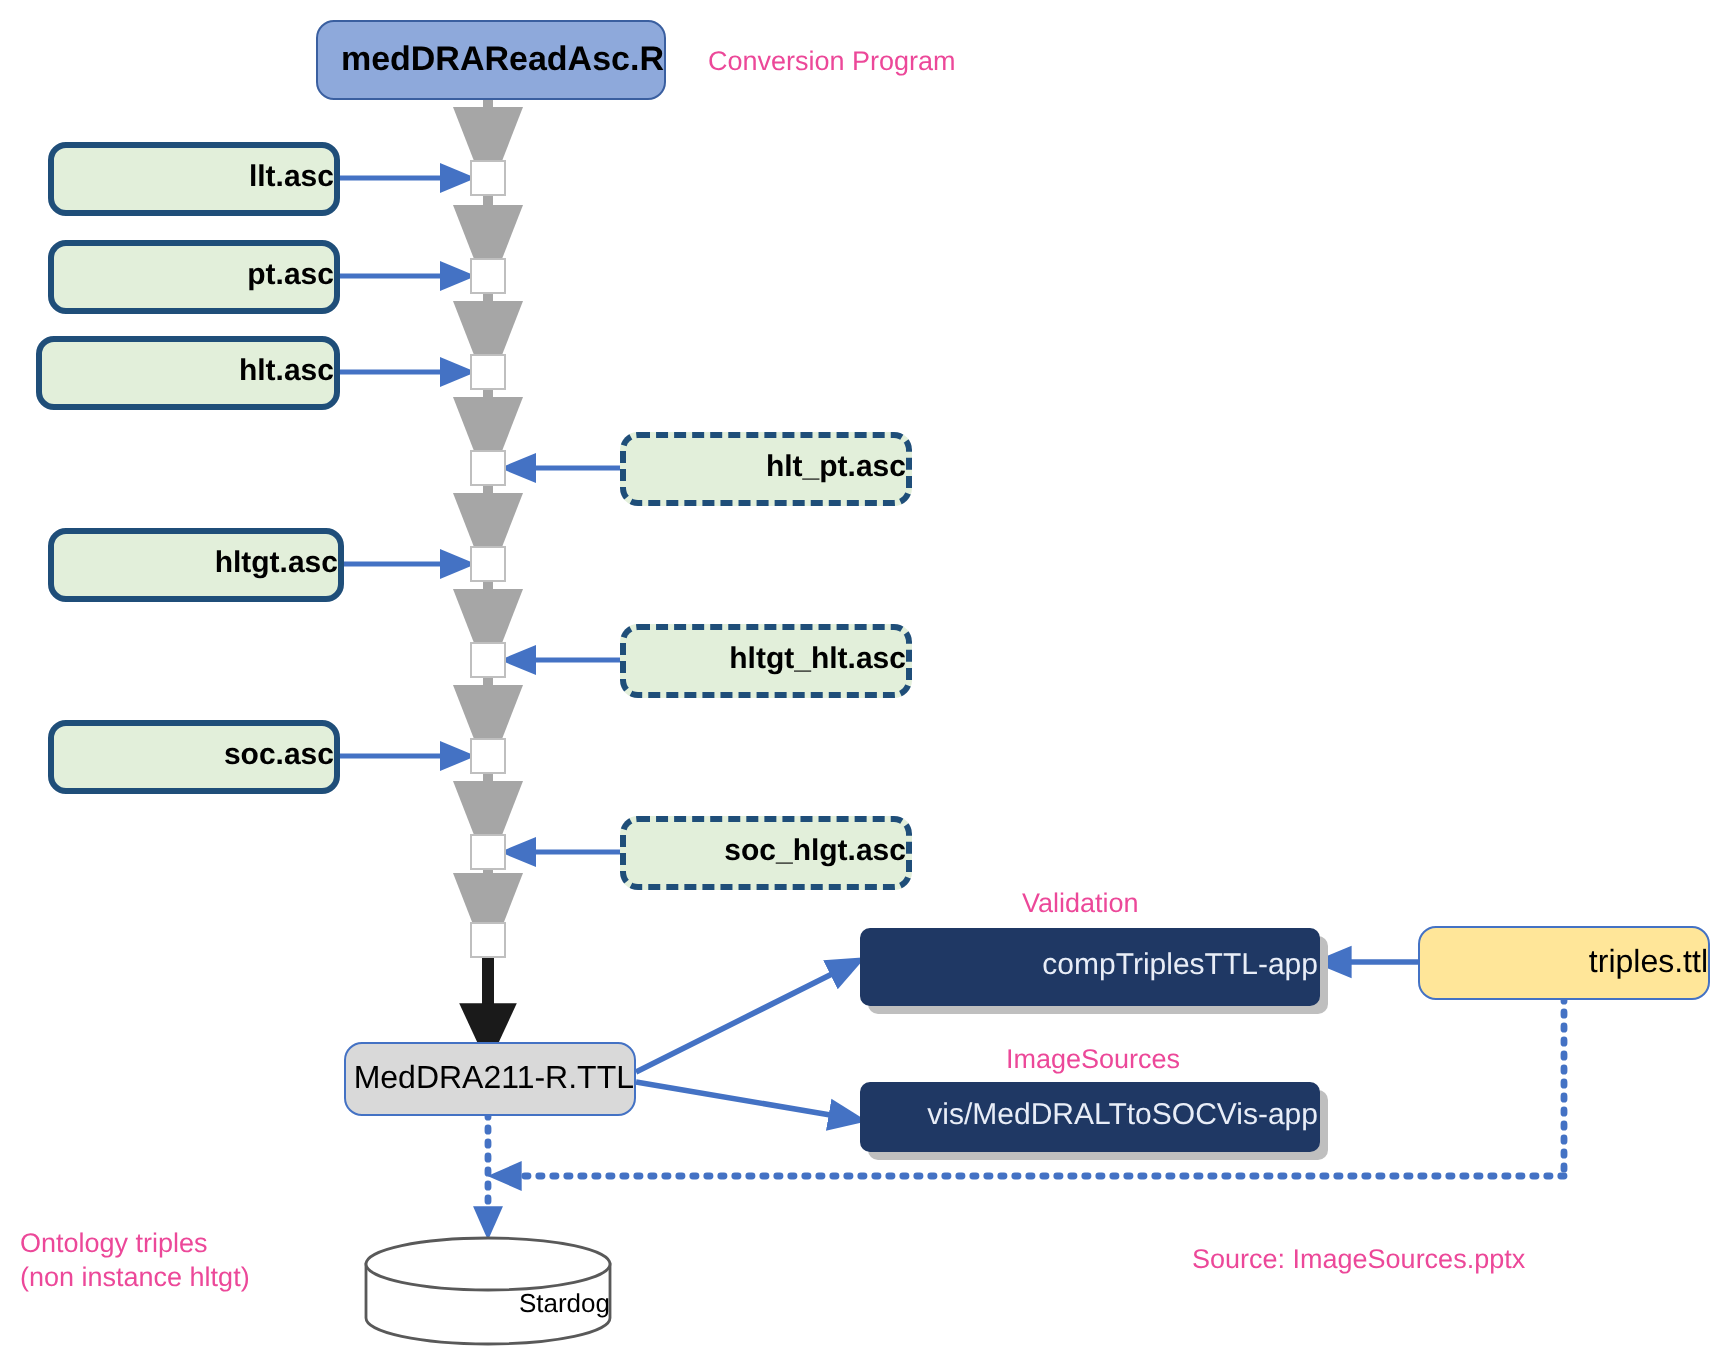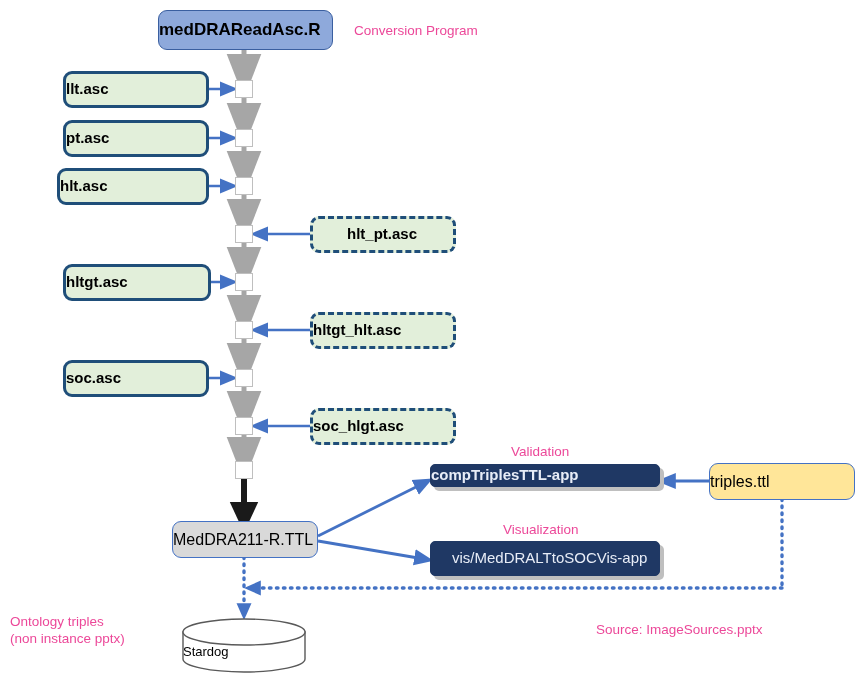--- a/index.html
+++ b/index.html
@@ -18,40 +18,39 @@
     position: absolute;
     left: 0; top: 0;
     width: 864px;
     height: 685px;
   }
   .node {
     position: absolute;
     box-sizing: border-box;
     display: flex;
     align-items: center;
-    justify-content: flex-start;
+    justify-content: flex-end;
     text-align: center;
     line-height: 1.1;
   }
   .prog {
     background: #8EA9DB;
     border: 1.5px solid #3A5FA0;
     color: #000000;
     font-weight: bold;
     font-size: 17px;
     border-radius: 9px;
   }
   .asc {
     background: #E2EFDA;
     border: 3px solid #1F4E79;
     color: #000000;
     font-weight: bold;
     font-size: 15px;
     border-radius: 9px;
-    margin-left: 39px;
   }
   .asc-dashed {
     background: #E2EFDA;
     border: 3px dashed #1F4E79;
     color: #000000;
     font-weight: bold;
     font-size: 15px;
     border-radius: 9px;
   }
   .ttl-out {
@@ -200,32 +199,32 @@
 <div class="junction" style="left:235px; top:321px;"></div>
 <div class="junction" style="left:235px; top:369px;"></div>
 <div class="junction" style="left:235px; top:417px;"></div>
 <div class="junction" style="left:235px; top:461px;"></div>
 
 <div class="node ttl-out" style="left:172px; top:521px; width:146px; height:37px;">
   <span>MedDRA211-R.TTL</span>
 </div>
 
 <div class="caption" style="left:511px; top:443px;">Validation</div>
-<div class="node app" style="left:430px; top:464px; width:230px; height:23px;font-weight:bold;">
+<div class="node app" style="left:430px; top:464px; width:230px; height:39px;">
   <span>compTriplesTTL-app</span>
 </div>
 
-<div class="caption" style="left:503px; top:521px;">Visualization</div>
+<div class="caption" style="left:503px; top:521px;">ImageSources</div>
 <div class="node app" style="left:430px; top:541px; width:230px; height:35px;padding-left:21px;">
   <span>vis/MedDRALTtoSOCVis-app</span>
 </div>
 
 <div class="node ttl-in" style="left:709px; top:463px; width:146px; height:37px;">
   <span>triples.ttl</span>
 </div>
 
 <div class="node" style="left:183px; top:632px; width:122px; height:41px; font-size:13px; color:#000;">
   <span>Stardog</span>
 </div>
 
 <div class="caption" style="left:10px; top:613px;">Ontology triples</div>
-<div class="caption" style="left:10px; top:630px;">(non instance pptx)</div>
+<div class="caption" style="left:10px; top:630px;">(non instance hltgt)</div>
 <div class="caption" style="left:596px; top:621px;">Source: ImageSources.pptx</div>
 
 </body></html>

